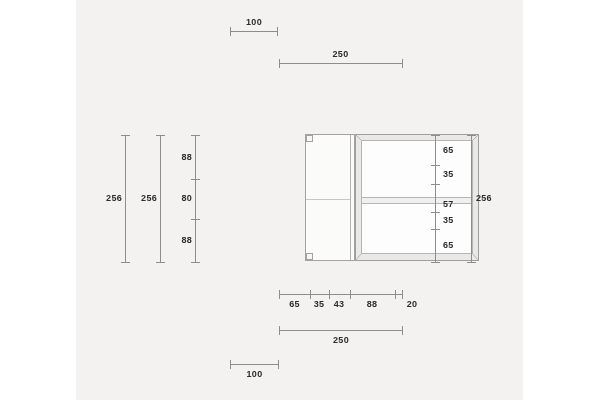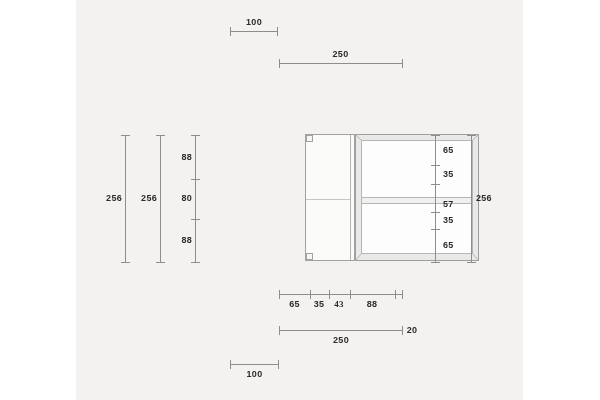--- a/index.html
+++ b/index.html
@@ -133,23 +133,23 @@
       <span class="lbl rside" style="left:5px;top:58px;">256</span>
     </div>
 
     <div class="dim dim-h" style="left:203px;top:294px;width:124px;">
       <i class="tick-h" style="left:31px;"></i>
       <i class="tick-h" style="left:49.5px;"></i>
       <i class="tick-h" style="left:70.5px;"></i>
       <i class="tick-h" style="left:116px;"></i>
       <span class="lbl below" style="left:15.5px;">65</span>
       <span class="lbl below" style="left:40px;">35</span>
-      <span class="lbl below" style="left:60px;font-family:Liberation Serif, serif;">43</span>
+      <span class="lbl below" style="left:60px;">43</span>
       <span class="lbl below" style="left:93px;">88</span>
-      <span class="lbl below" style="left:133px;margin-top:26px;">20</span>
+      <span class="lbl below" style="left:133px;">20</span>
     </div>
 
     <div class="dim dim-h" style="left:203px;top:329.5px;width:124px;">
       <span class="lbl below" style="left:50%;">250</span>
     </div>
 
     <div class="dim dim-h" style="left:154px;top:364px;width:49px;">
       <span class="lbl below" style="left:50%;">100</span>
     </div>
 

